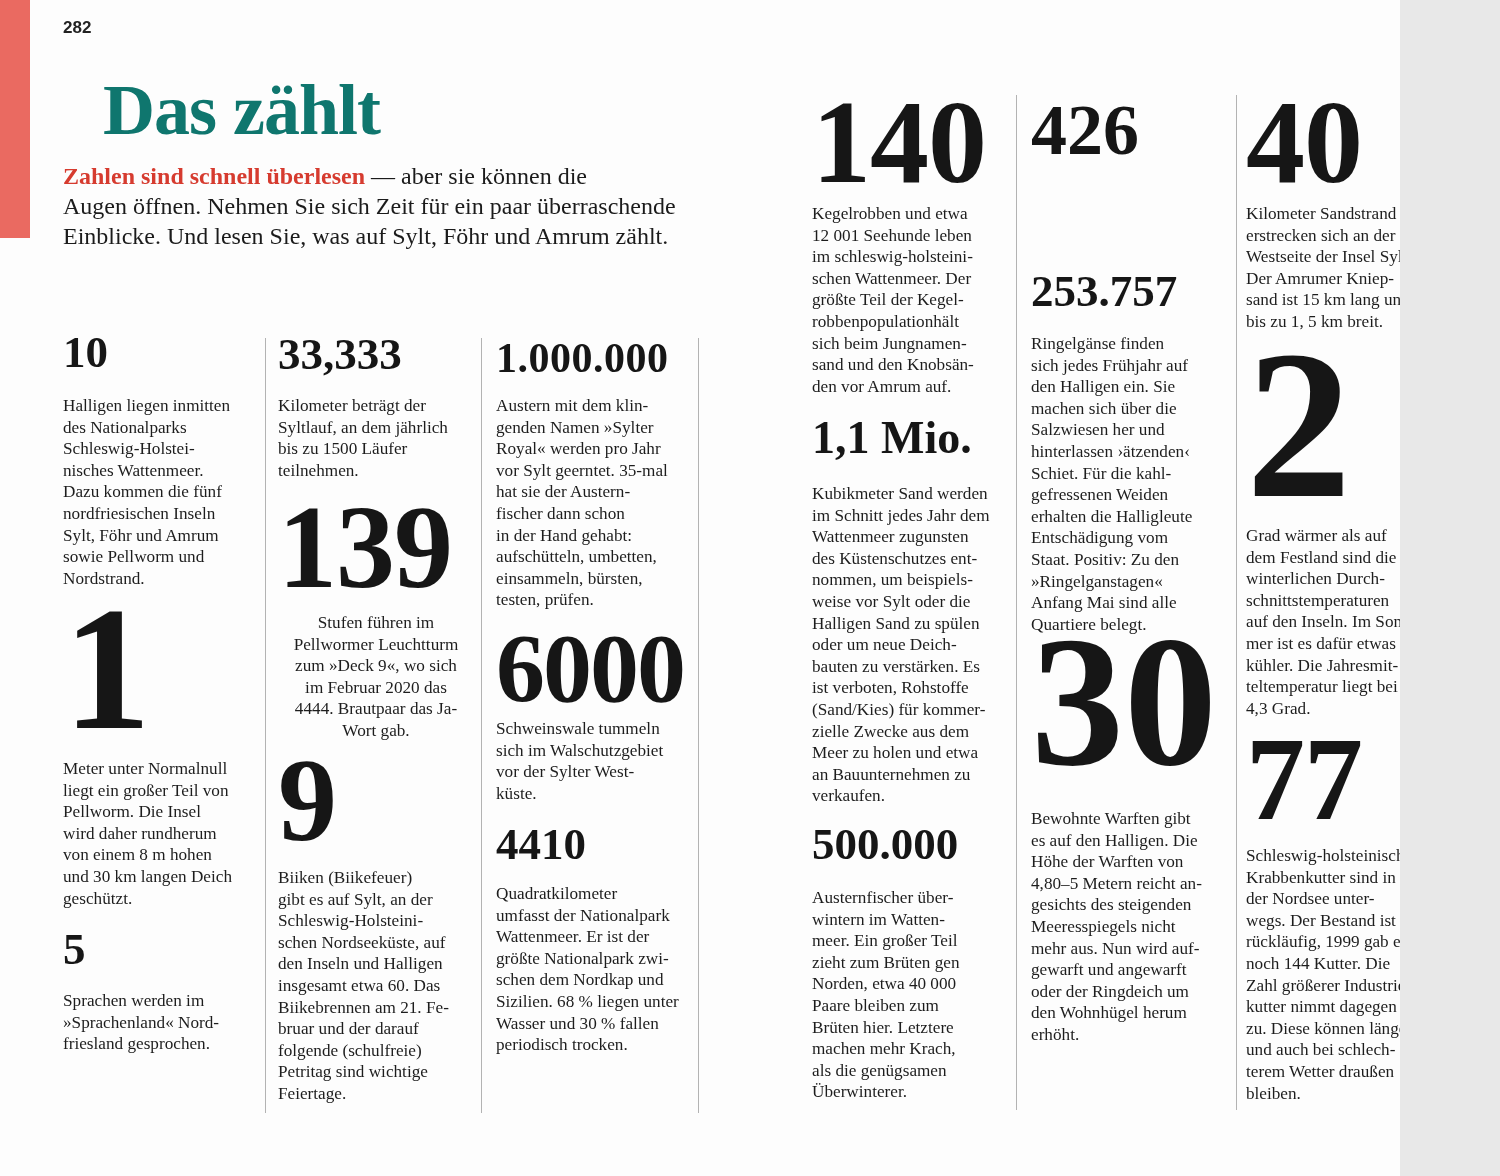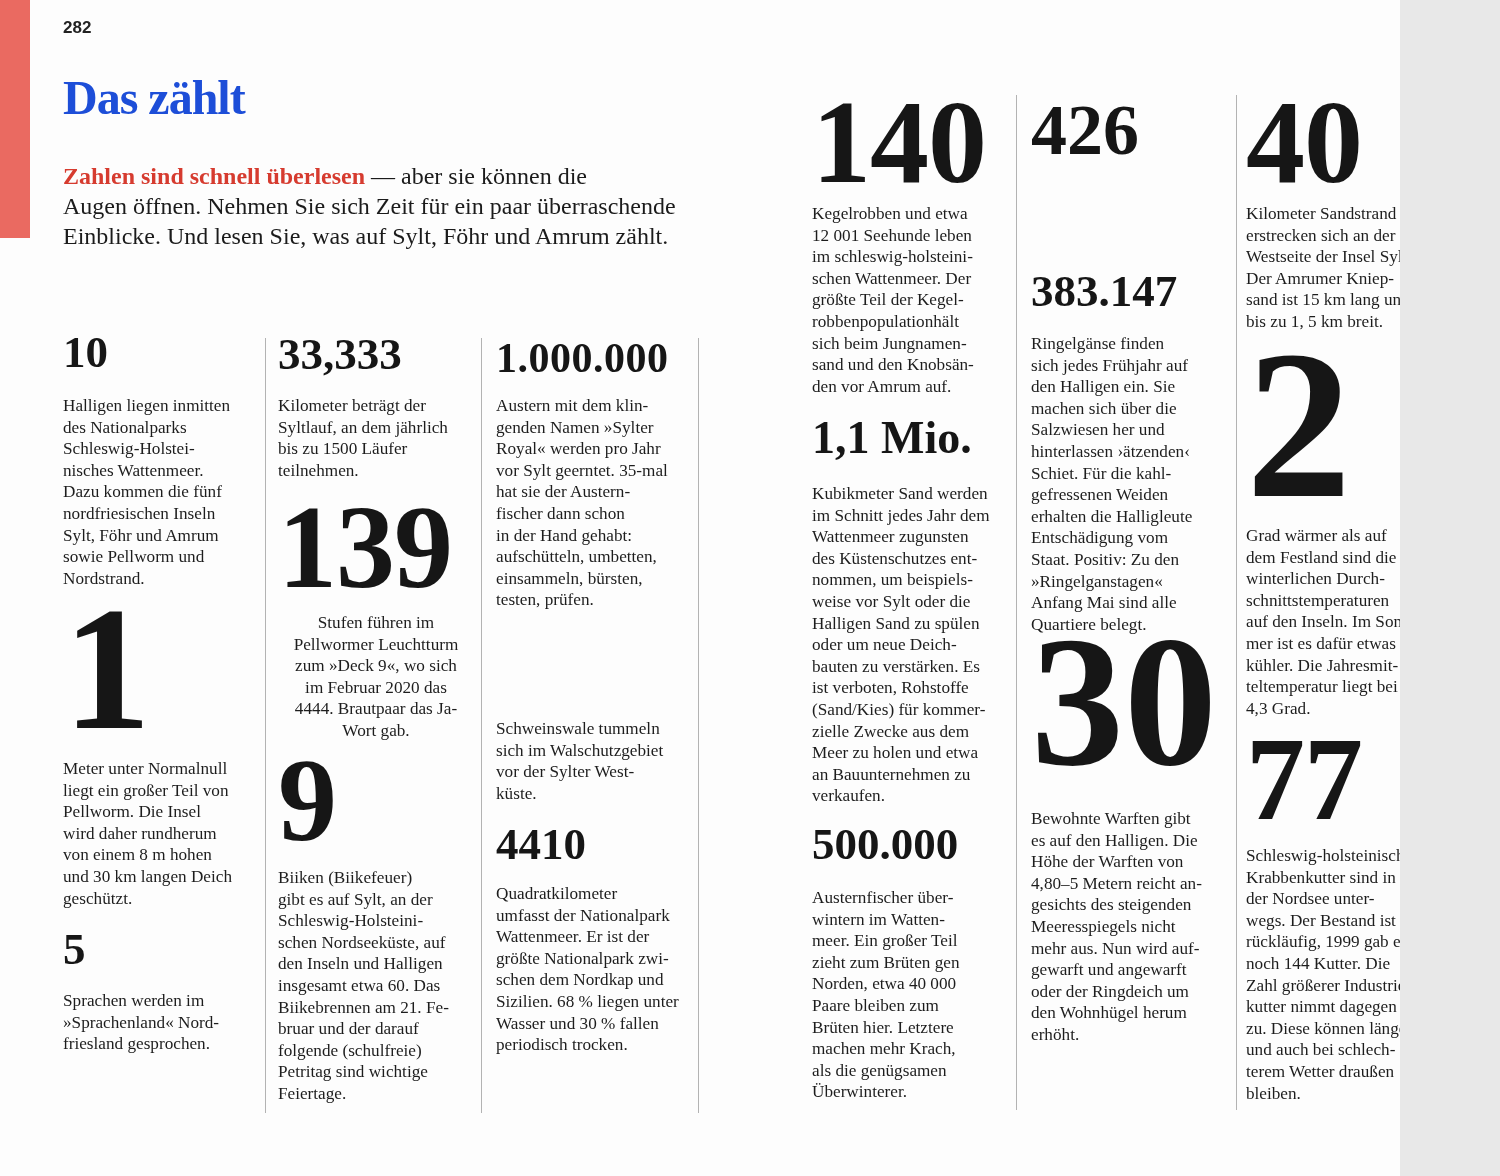--- a/index.html
+++ b/index.html
@@ -2,21 +2,21 @@
 <html><head>
 <meta charset="utf-8">
 <style>
   html,body{margin:0;padding:0;background:#e8e8e8;}
   .canvas{
     position:relative;width:1400px;height:1176px;background:#fdfdfd;
     overflow:hidden;font-family:"Liberation Serif",serif;color:#1b1b1b;
   }
   .abs{position:absolute;}
   .pagenum{font-family:"Liberation Sans",sans-serif;font-weight:bold;font-size:17px;color:#222;}
-  .title{font-family:"Liberation Serif",serif;font-weight:bold;font-size:48px;letter-spacing:-1px;color:#1d4ed8;line-height:1;}
+  .title{font-family:"Liberation Serif",serif;font-weight:bold;font-size:72px;letter-spacing:-1px;color:#0f766e;line-height:1;margin-left:40px;}
   .intro{font-size:24px;line-height:30px;white-space:pre-line;margin:0;color:#1b1b1b;}
   .intro .lead{font-weight:bold;}
   .num{font-family:"Liberation Serif",serif;font-weight:bold;color:#161616;line-height:1;white-space:nowrap;}
   .size-a{font-size:45px;}
   .size-a2{font-size:42px;letter-spacing:.5px;}
   .size-a3{font-size:46px;}
   .size-b{font-size:72px;}
   .size-c{font-size:118px;letter-spacing:-1px;}
   .size-c2{font-size:98px;letter-spacing:-2px;}
   .size-d{font-size:176px;}
@@ -97,20 +97,21 @@
   <p class="abs para" style="left:496px;top:395px;width:198px;">Austern mit dem klin-
 genden Namen »Sylter
 Royal« werden pro Jahr
 vor Sylt geerntet. 35-mal
 hat sie der Austern-
 fischer dann schon
 in der Hand gehabt:
 aufschütteln, umbetten,
 einsammeln, bürsten,
 testen, prüfen.</p>
+  <div class="abs num size-c2" style="left:496px;top:619px;">6000</div>
   <p class="abs para" style="left:496px;top:718px;width:198px;">Schweinswale tummeln
 sich im Walschutzgebiet
 vor der Sylter West-
 küste.</p>
   <div class="abs num size-a" style="left:496px;top:822px;">4410</div>
   <p class="abs para" style="left:496px;top:883px;width:198px;">Quadratkilometer
 umfasst der Nationalpark
 Wattenmeer. Er ist der
 größte Nationalpark zwi-
 schen dem Nordkap und
@@ -150,21 +151,21 @@
 meer. Ein großer Teil
 zieht zum Brüten gen
 Norden, etwa 40 000
 Paare bleiben zum
 Brüten hier. Letztere
 machen mehr Krach,
 als die genügsamen
 Überwinterer.</p>
 
   <div class="abs num size-b" style="left:1031px;top:94px;">426</div>
-  <div class="abs num size-a" style="left:1031px;top:269px;">383.147</div>
+  <div class="abs num size-a" style="left:1031px;top:269px;">253.757</div>
   <p class="abs para" style="left:1031px;top:333px;width:194px;">Ringelgänse finden
 sich jedes Frühjahr auf
 den Halligen ein. Sie
 machen sich über die
 Salzwiesen her und
 hinterlassen ›ätzenden‹
 Schiet. Für die kahl-
 gefressenen Weiden
 erhalten die Halligleute
 Entschädigung vom

